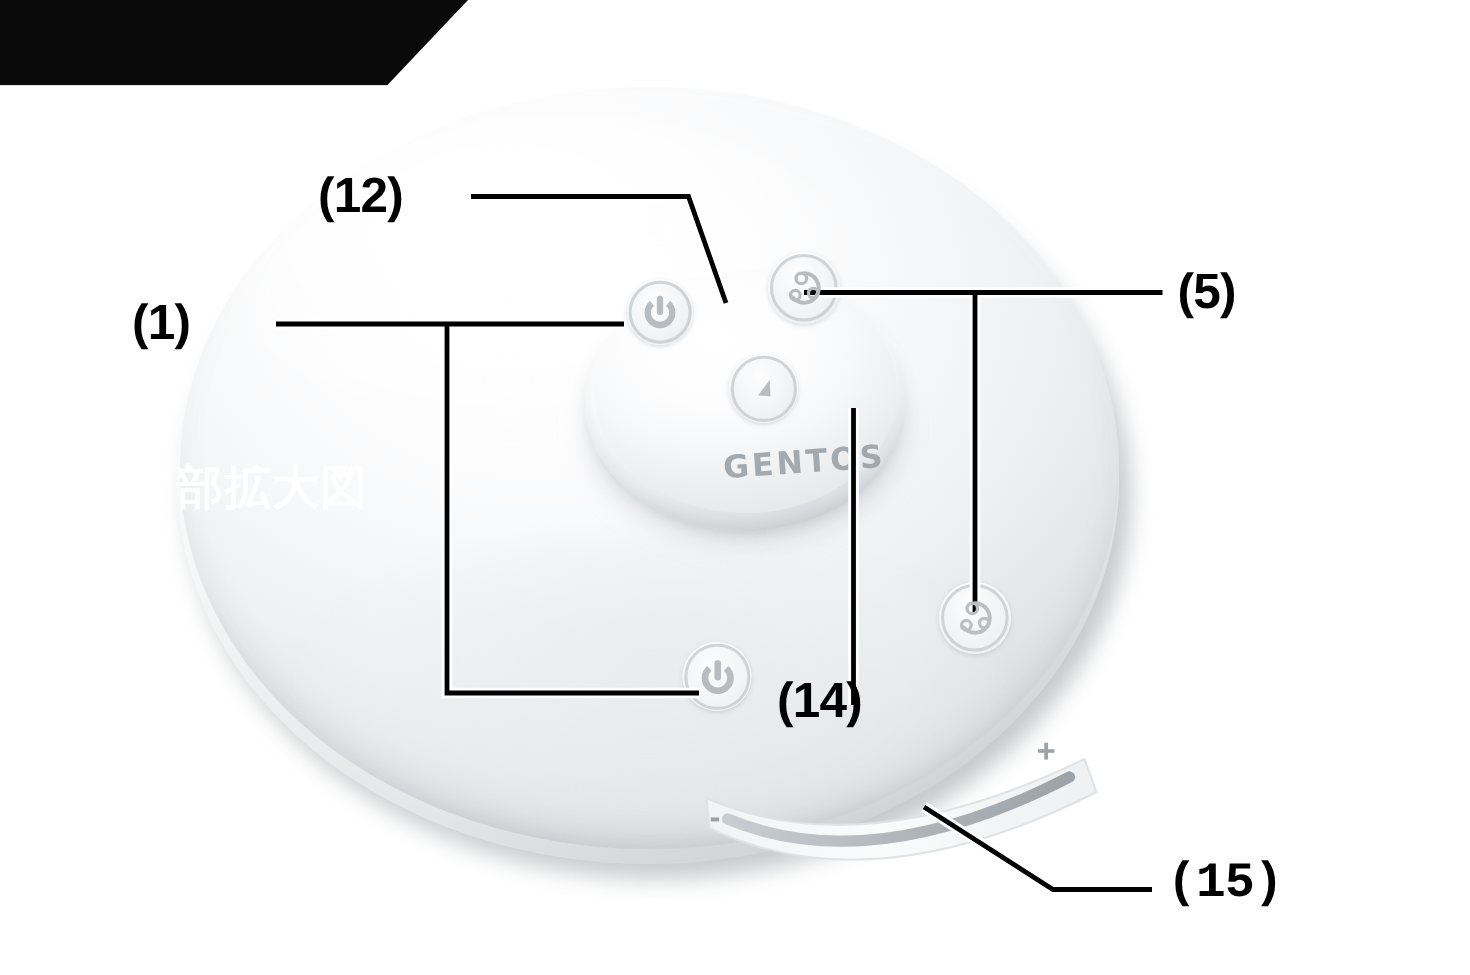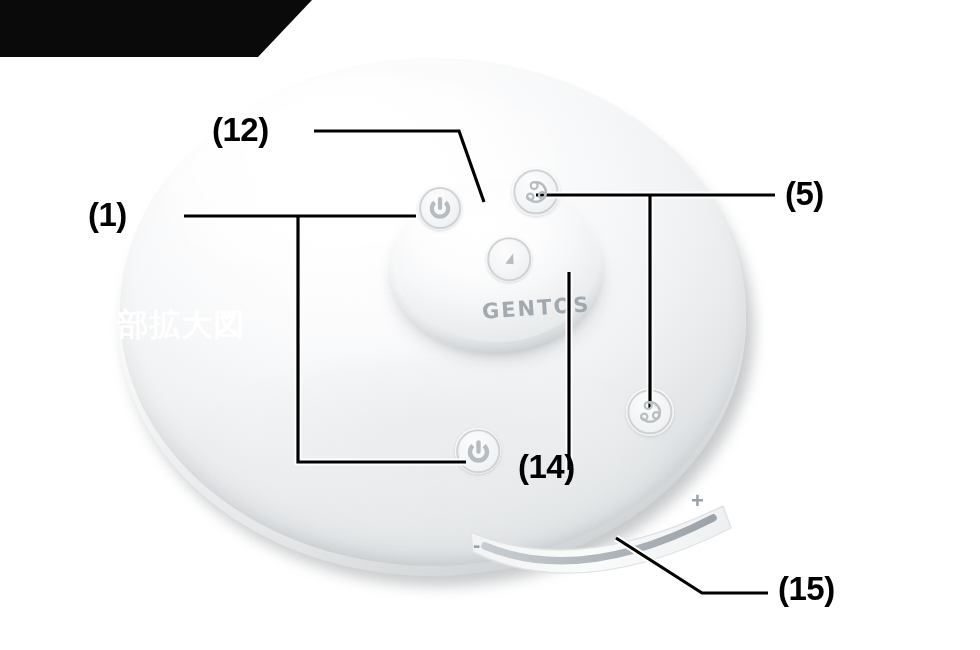--- a/index.html
+++ b/index.html
@@ -327,18 +327,18 @@
     <g>
       <path class="leader-halo" d="M616 538 L 702 593 H 768"></path>
       <path class="leader-line" d="M616 538 L 702 593 H 768"></path>
     </g>
   </svg>
 
   <div class="lbl" style="left:88px;  top:196px;">(1)</div>
   <div class="lbl" style="left:212px; top:111px;">(12)</div>
   <div class="lbl" style="left:785px; top:175px;">(5)</div>
   <div class="lbl" style="left:518px; top:448px;">(14)</div>
-  <div class="lbl" style="left:778px; top:570px;">(15)</div>
+  <div class="lbl" style="left:778px; top:570px;font-family:Liberation Mono, monospace;">(15)</div>
 
   <div class="banner"></div>
   <div class="banner-text">セード部拡大図</div>
 
 </div>
 
 </body></html>

